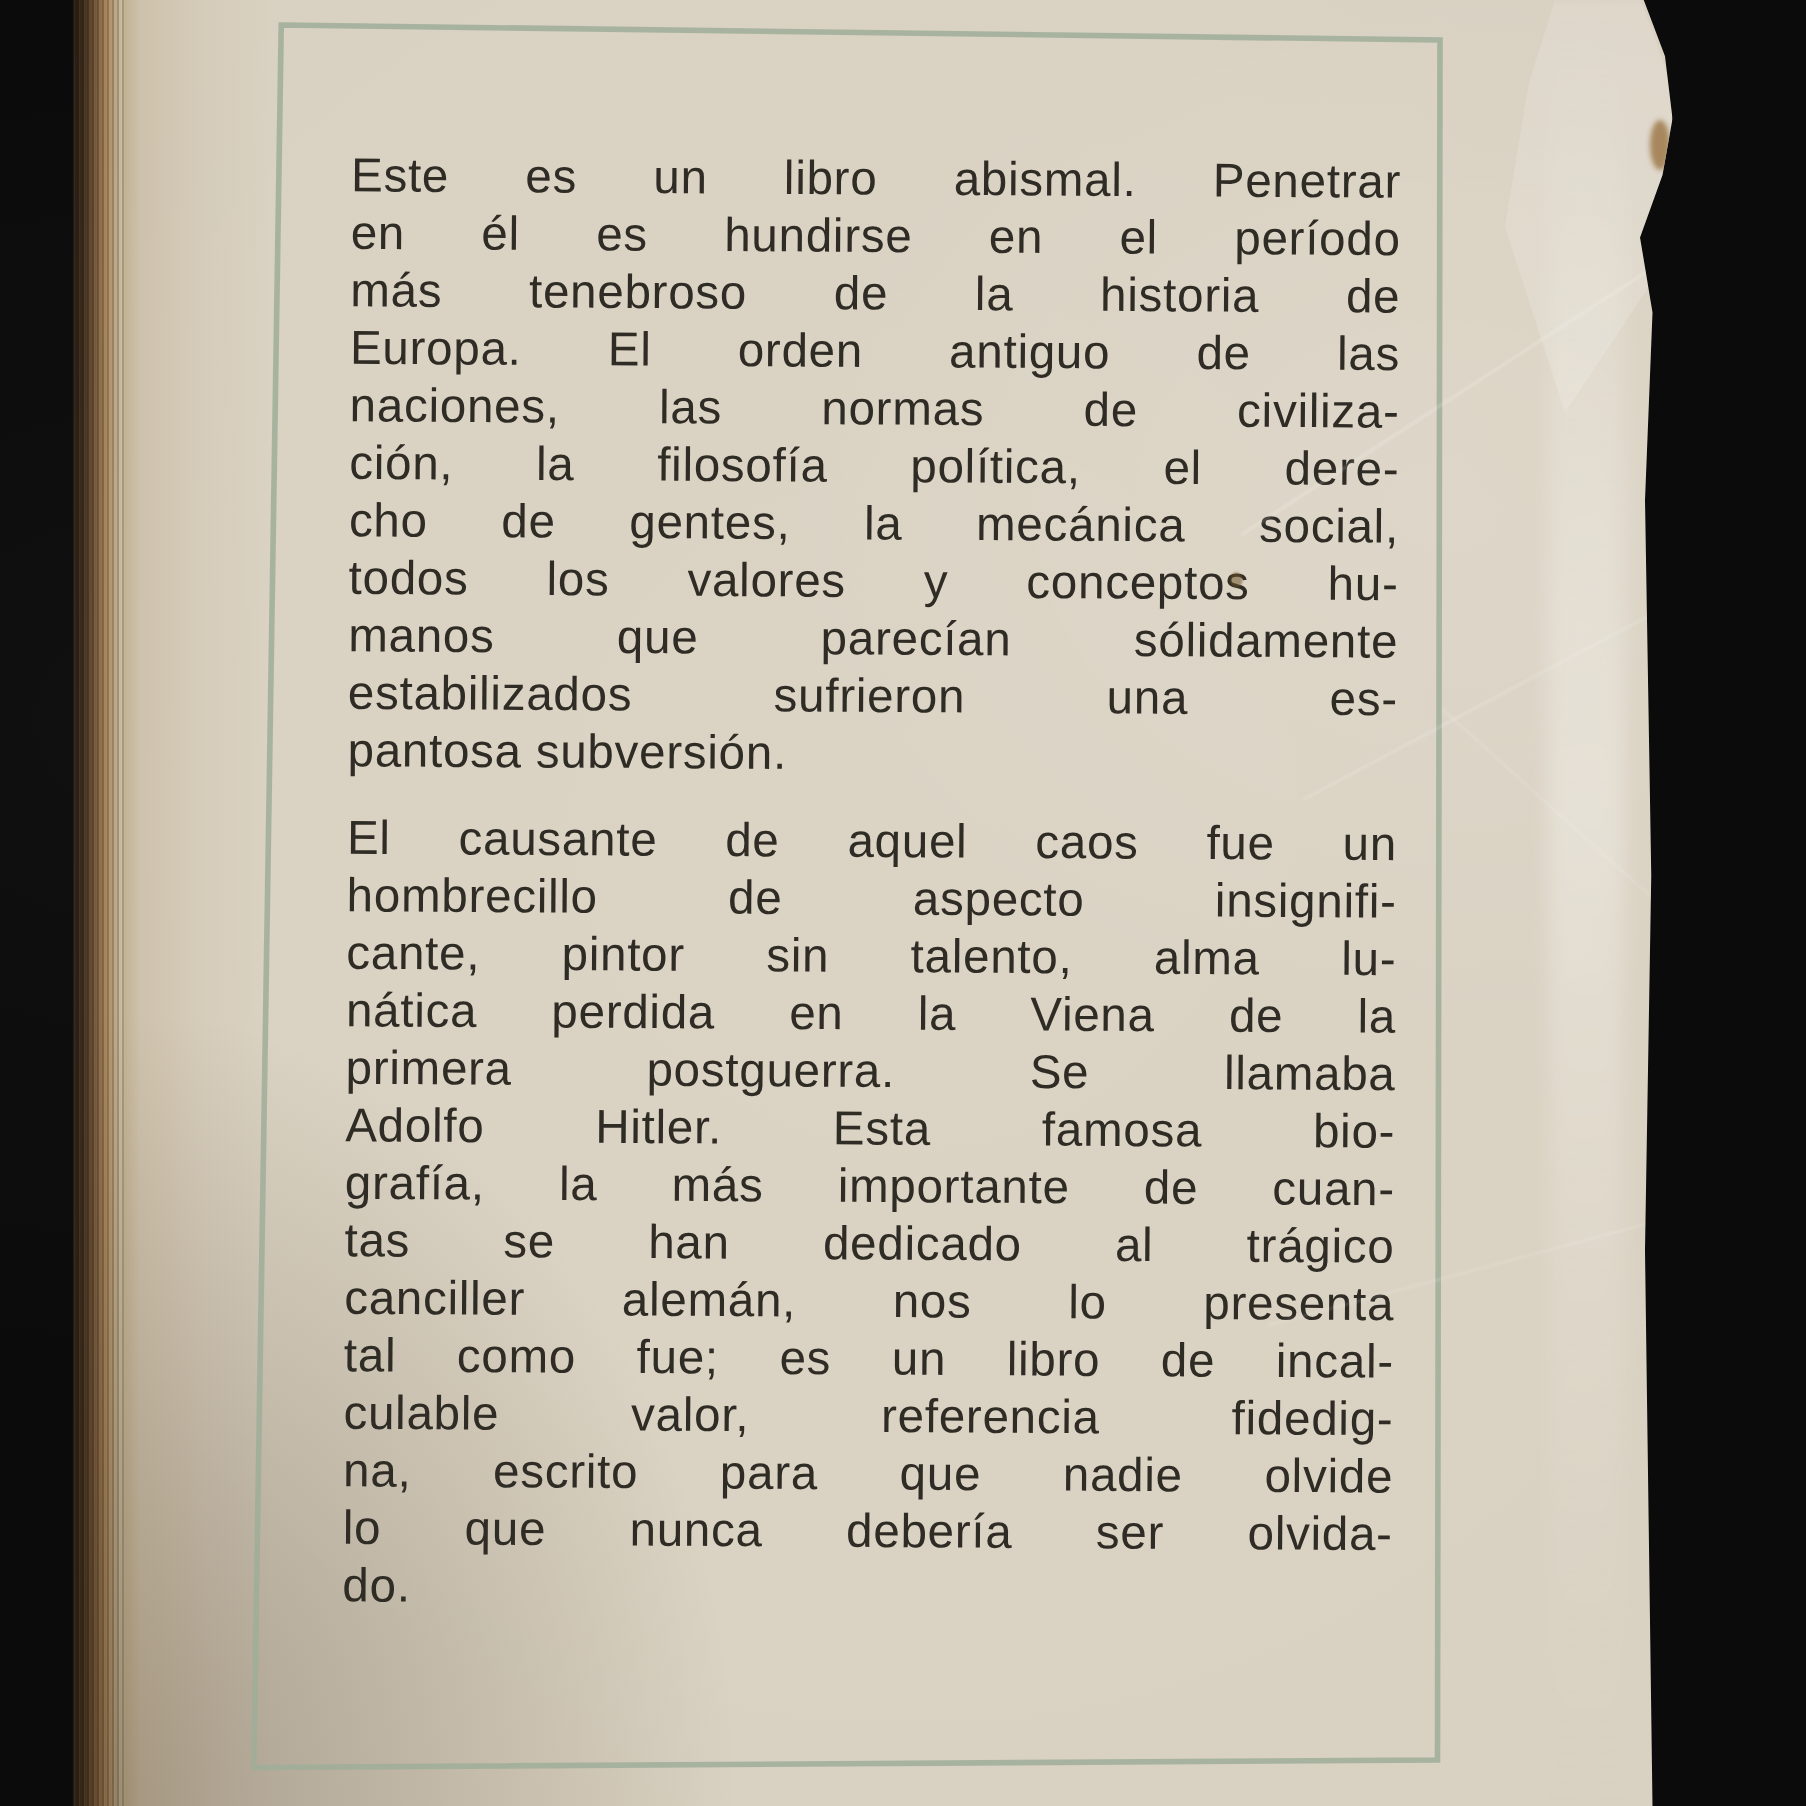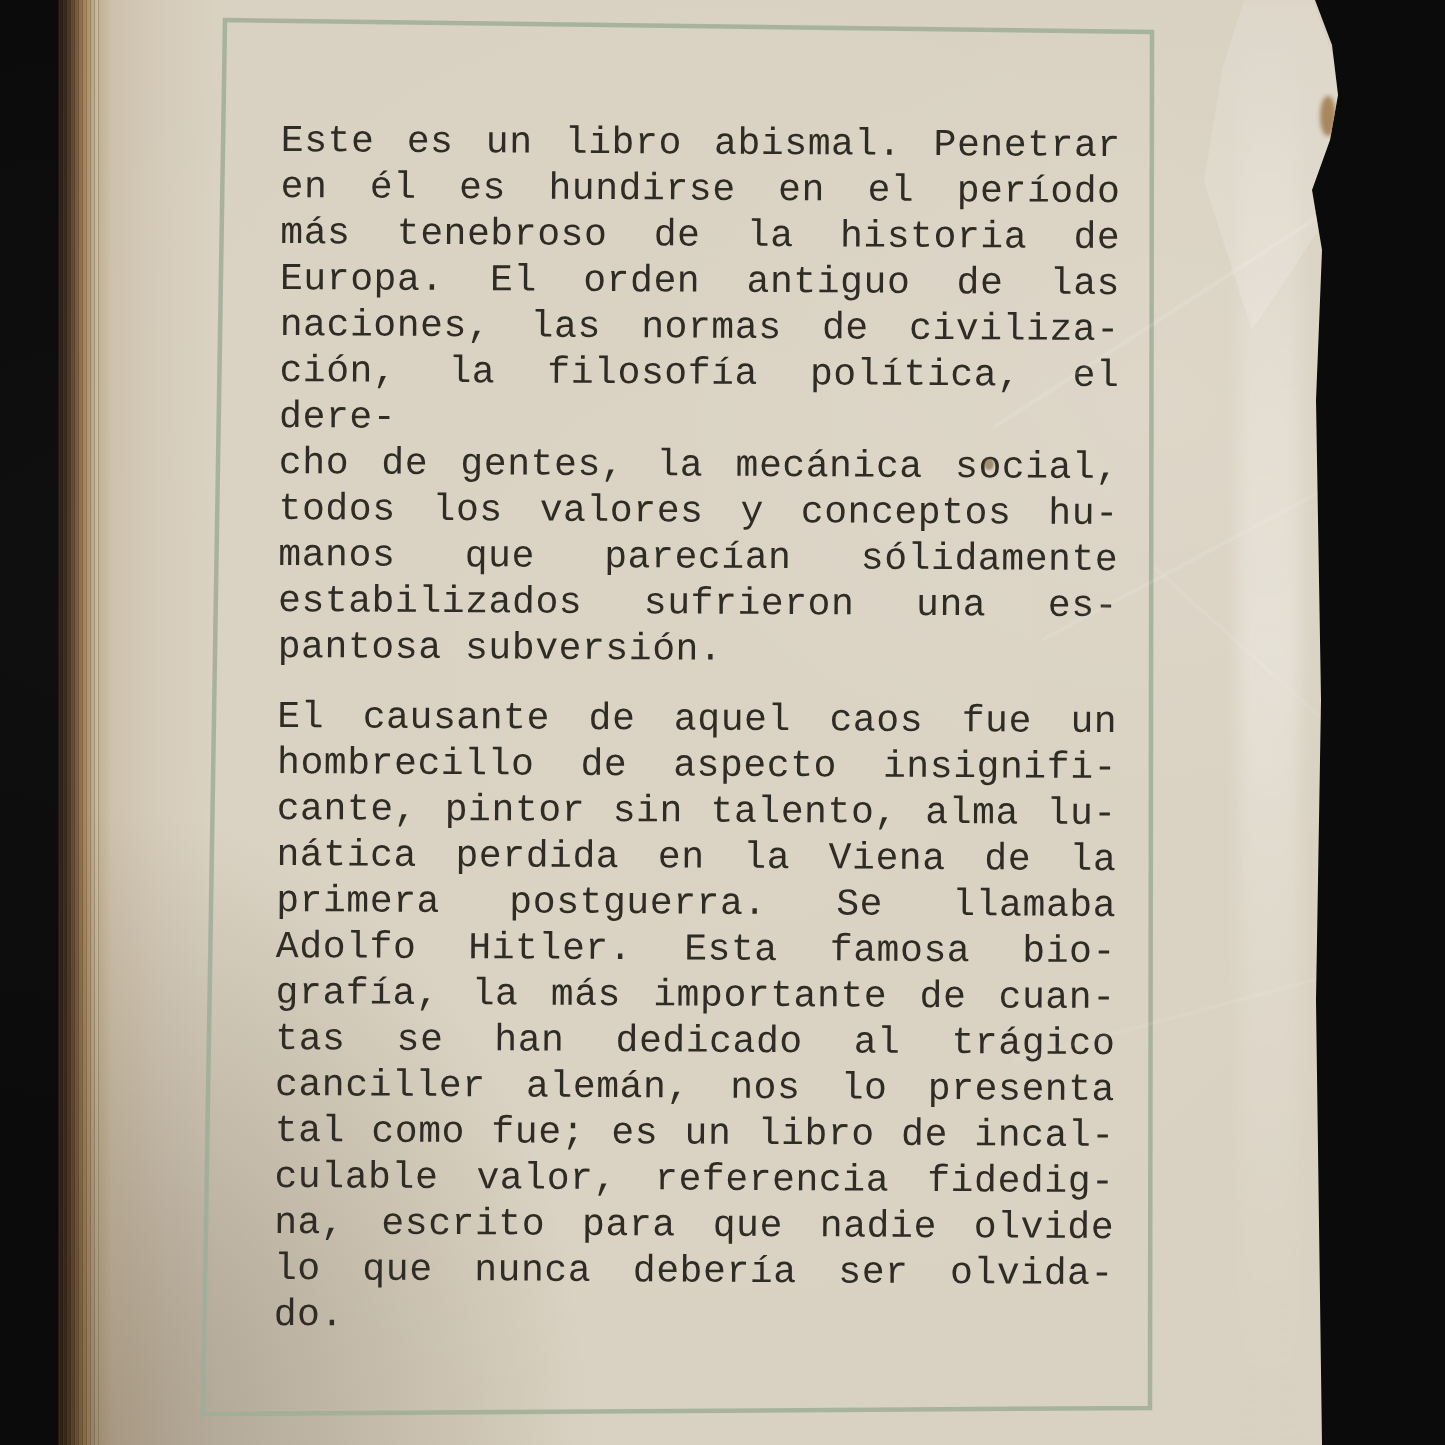--- a/index.html
+++ b/index.html
@@ -9,21 +9,21 @@
     --ink:#2f2b25;
     --edge-brown:#8a6a44;
     --spot-brown:#9a7443;
   }
   html,body{margin:0;padding:0;background:#000;}
   .photo{
     position:relative;width:1445px;height:1445px;overflow:hidden;
     background:
       radial-gradient(1200px 900px at 10% 40%, rgba(60,60,60,.10), transparent 60%),
       var(--bg);
-    font-family:Liberation Mono, monospace;
+    font-family:Liberation Sans, sans-serif;
   }
   .book{
     position:absolute;left:58px;top:0;width:1292px;height:1445px;
     background:
       radial-gradient(900px 700px at 85% 28%, rgba(255,255,255,.10), transparent 62%),
       radial-gradient(760px 980px at 3% 100%, rgba(58,40,20,.30), transparent 65%),
       radial-gradient(1300px 1300px at 52% 45%, rgba(255,255,255,.06), transparent 72%),
       linear-gradient(90deg,#241a10 0px,#3a2a1a 8px,#6e5134 17px,#a8855a 27px,#cbbfa3 40px,var(--cover) 54px);
     clip-path:polygon(0 0,1257px 0,1274px 45px,1280px 95px,1272px 140px,1254px 190px,1264px 250px,1258px 400px,1263px 700px,1258px 1000px,1264px 1445px,0 1445px);
   }

